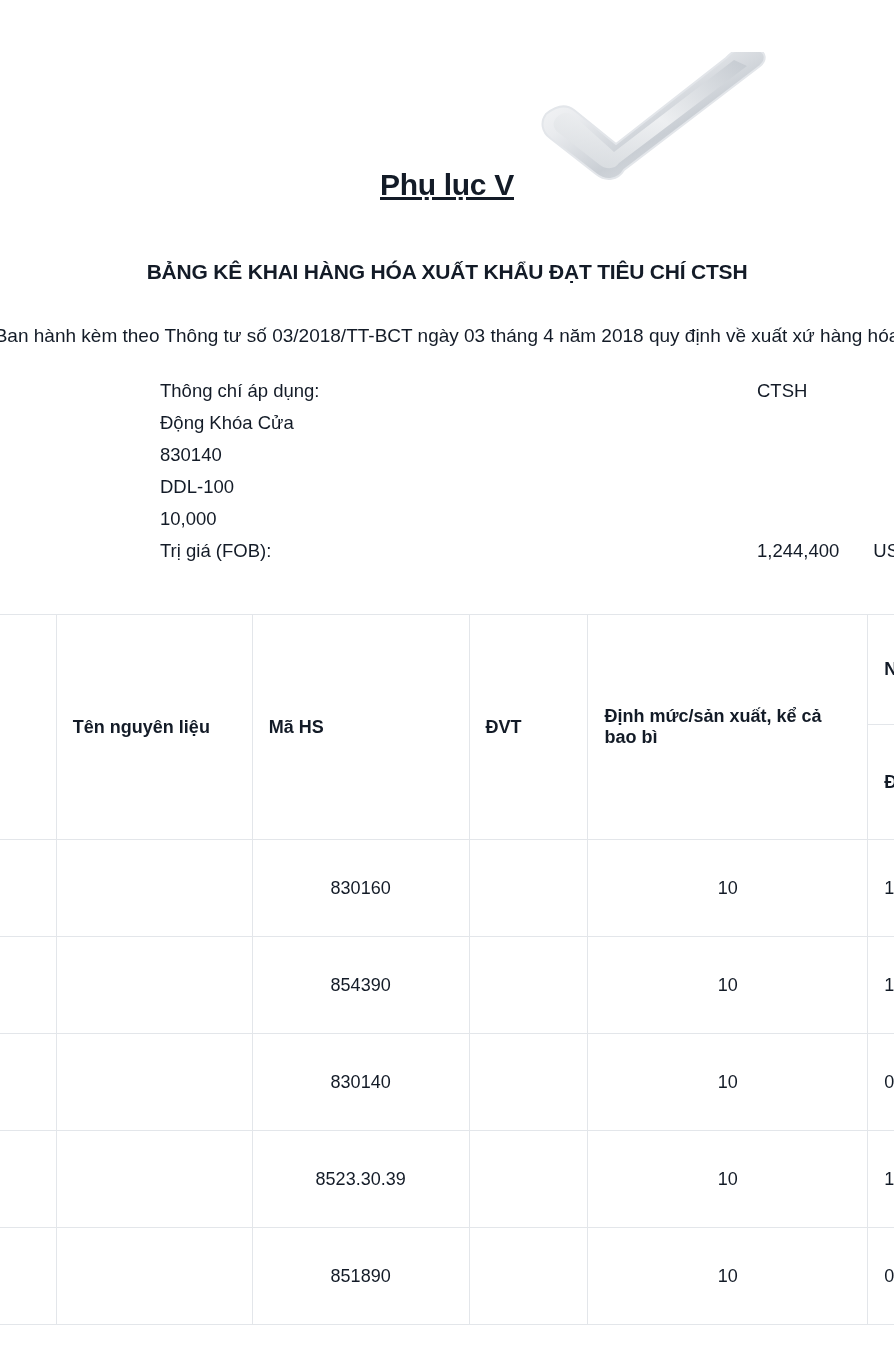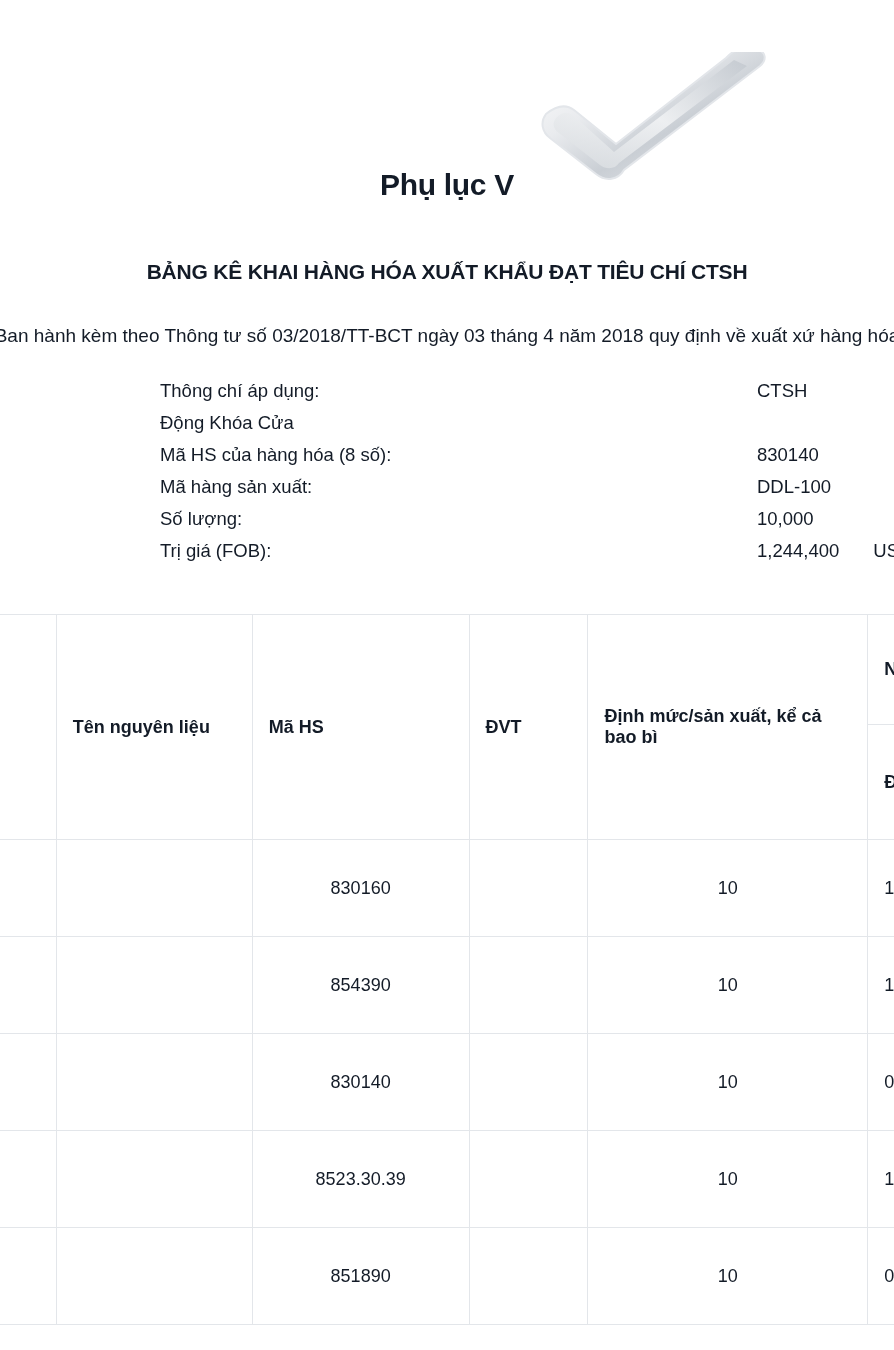--- a/index.html
+++ b/index.html
@@ -31,20 +31,21 @@
   .doc-title {
     position: absolute;
     top: 168px;
     left: 0;
     width: 894px;
     text-align: center;
     font-size: 30px;
     font-weight: bold;
     letter-spacing: -0.3px;
     color: #131b27;
+    text-decoration: underline;
   }
   .doc-subtitle {
     position: absolute;
     top: 260px;
     left: 0;
     width: 894px;
     text-align: center;
     font-size: 21px;
     font-weight: bold;
     letter-spacing: -0.2px;
@@ -148,31 +149,28 @@
   <div class="meta-row">
     <span class="meta-label">Thông chí áp dụng:</span>
     <span class="meta-value">CTSH</span>
     <span class="meta-unit"></span>
   </div>
   <div class="meta-row">
     <span class="meta-value">Động Khóa Cửa</span>
     <span class="meta-unit"></span>
   </div>
   <div class="meta-row">
-    <span class="meta-label">Mã HS của hàng hóa (8 số):</span>
     <span class="meta-value">830140</span>
     <span class="meta-unit"></span>
   </div>
   <div class="meta-row">
-    <span class="meta-label">Mã hàng sản xuất:</span>
     <span class="meta-value">DDL-100</span>
     <span class="meta-unit"></span>
   </div>
   <div class="meta-row">
-    <span class="meta-label">Số lượng:</span>
     <span class="meta-value">10,000</span>
     <span class="meta-unit"></span>
   </div>
   <div class="meta-row">
     <span class="meta-label">Trị giá (FOB):</span>
     <span class="meta-value">1,244,400</span>
     <span class="meta-unit">USD</span>
   </div>
 </div>
 

